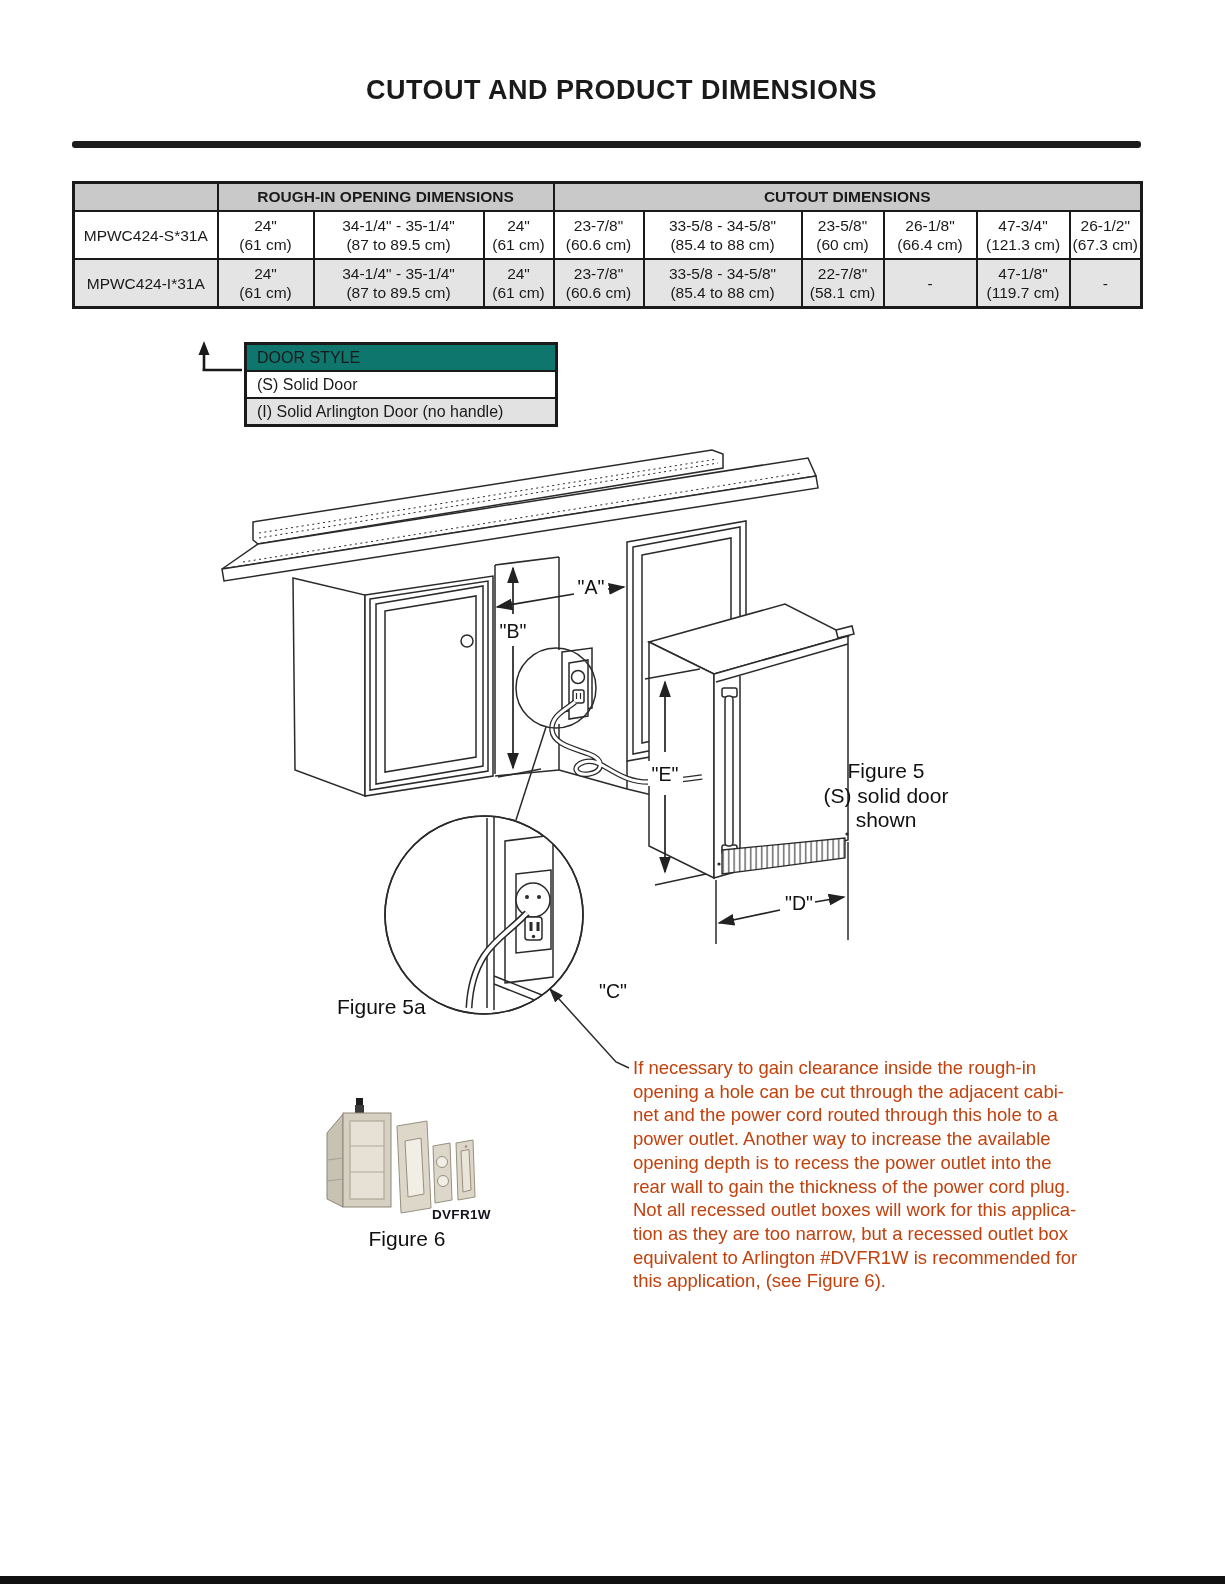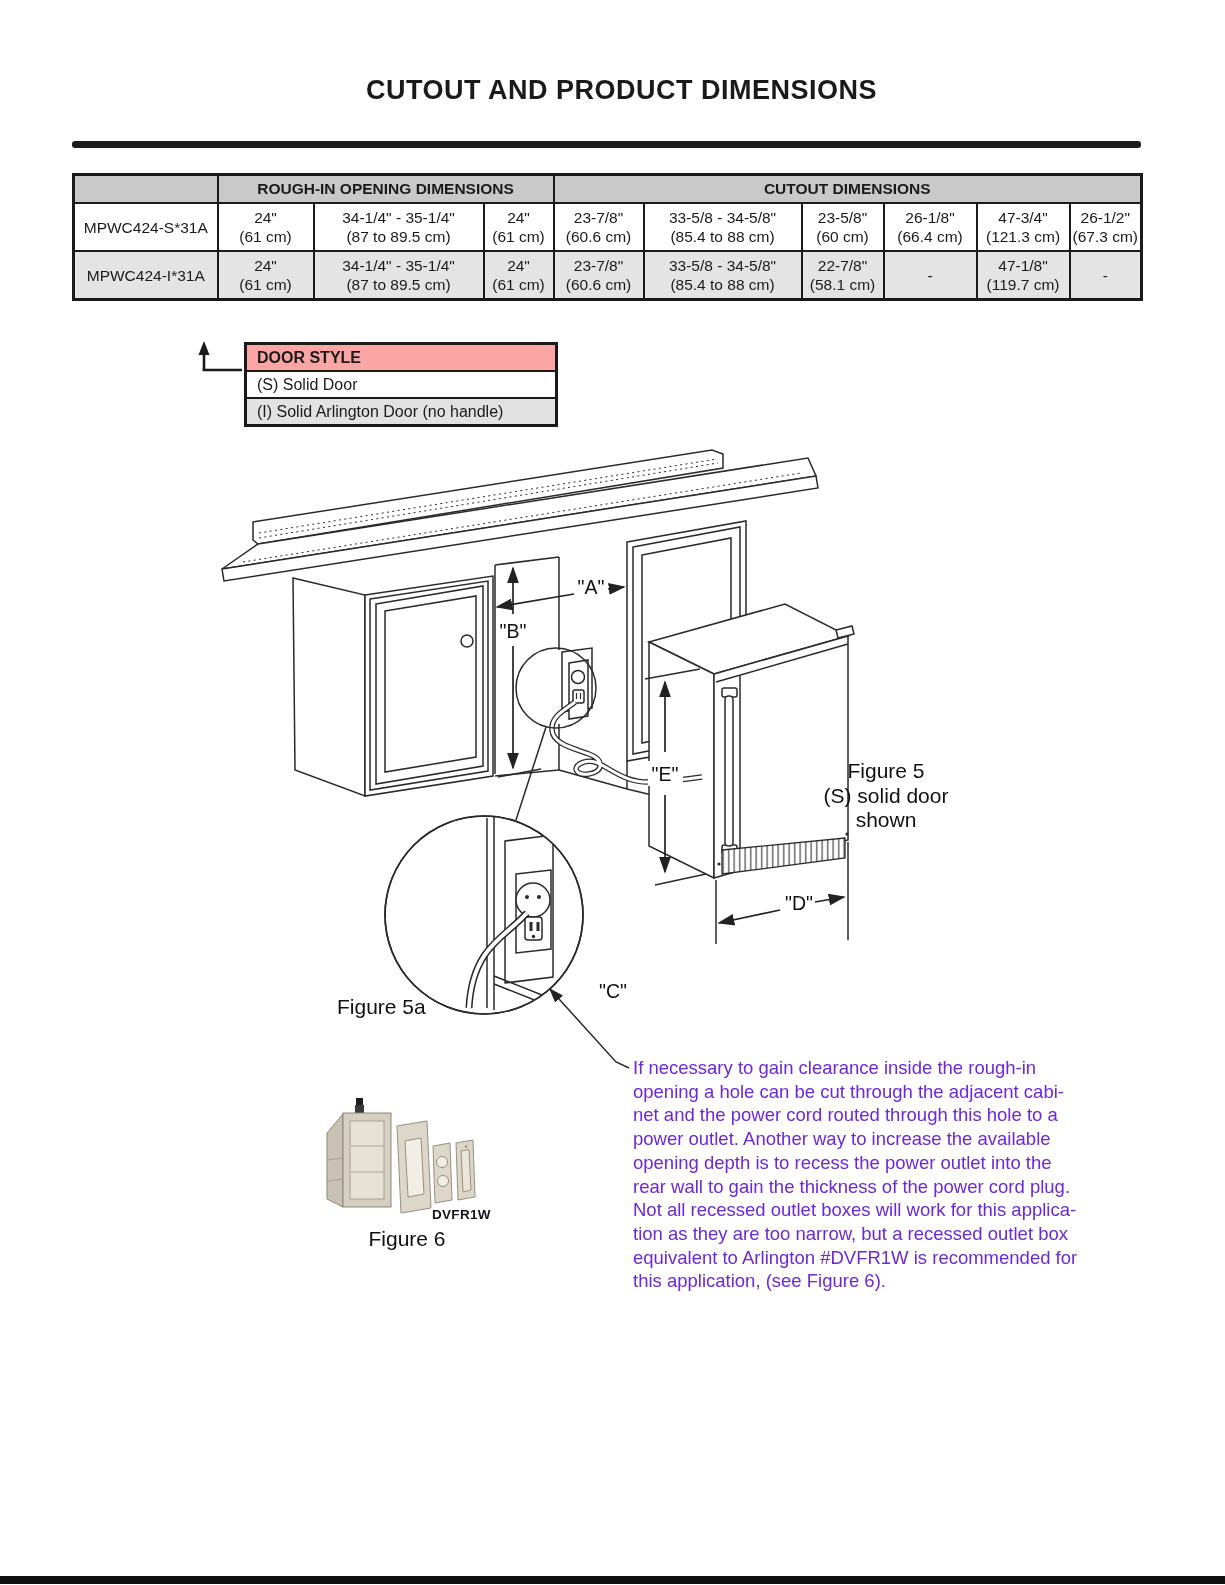--- a/index.html
+++ b/index.html
@@ -2,45 +2,45 @@
 <html><head>
 <meta charset="utf-8">
 <style>
   html,body{margin:0;padding:0;background:#ffffff;}
   .page{position:relative;width:1225px;height:1585px;background:#fff;
         font-family:"Liberation Sans",sans-serif;color:#1a1a1a;overflow:hidden;}
   .title{position:absolute;top:66px;left:0;width:100%;margin:9px;text-align:center;
          font-size:27px;font-weight:bold;letter-spacing:.5px;}
   .rule{position:absolute;left:72px;top:141px;width:1069px;height:7px;background:#1c1c1c;border-radius:3px;}
 
-  table.dims{position:absolute;left:72px;top:173px;width:1069px;border-collapse:collapse;
+  table.dims{position:absolute;left:72px;top:181px;width:1069px;border-collapse:collapse;
              table-layout:fixed;font-size:15.5px;z-index:2;border:3px solid #1a1a1a;background:#fff;}
   .dims td{border:2px solid #1a1a1a;text-align:center;vertical-align:middle;
            padding:2px 1px;white-space:pre-line;line-height:19px;}
   .dims tr.ghead td,.dims tr.chead td{background:#c9c9c9;font-weight:bold;height:22px;line-height:normal;}
   .dims tr.row td{height:42px;}
   .dims tr.row-1 td{background:#e4e4e4;}
 
   .door-box{position:absolute;left:244px;top:342px;width:308px;border:3px solid #1a1a1a;
             z-index:2;font-size:16px;background:#fff;}
   .door-box .rowline{height:22px;padding:2px 0 1px 10px;border-bottom:2px solid #1a1a1a;line-height:22px;}
-  .door-box .door-head{background:#fca5a5;font-weight:bold;}
+  .door-box .door-head{background:#0f766e;font-weight:normal;}
   .door-box .opt-1{background:#fff;}
   .door-box .opt-2{background:#e2e2e2;border-bottom:none;}
 
   svg.diagram{position:absolute;left:0;top:0;width:1225px;height:1585px;pointer-events:none;z-index:1;}
   .ln{fill:none;stroke:#2a2a2a;stroke-width:1.5;}
   .fw{fill:#ffffff;stroke:#2a2a2a;stroke-width:1.5;}
   .dim{fill:none;stroke:#222;stroke-width:1.7;}
   .dt{fill:none;stroke:#2a2a2a;stroke-width:1;stroke-dasharray:2 3.4;}
   text.lbl{font-size:19.5px;fill:#111;font-family:"Liberation Sans",sans-serif;}
   text.cap{font-size:21px;fill:#111;font-family:"Liberation Sans",sans-serif;}
 
   .note{position:absolute;left:633px;top:1056px;width:560px;font-size:18.5px;
-        line-height:23.7px;white-space:pre-line;color:#6d28d9;}
+        line-height:23.7px;white-space:pre-line;color:#c2410c;}
   .footer-bar{position:absolute;left:0;top:1576px;width:1225px;height:8px;background:#111;}
 </style>
 </head>
 <body>
 
 <div class="page">
 
   <h1 class="title">CUTOUT AND PRODUCT DIMENSIONS</h1>
   <div class="rule"></div>
 

